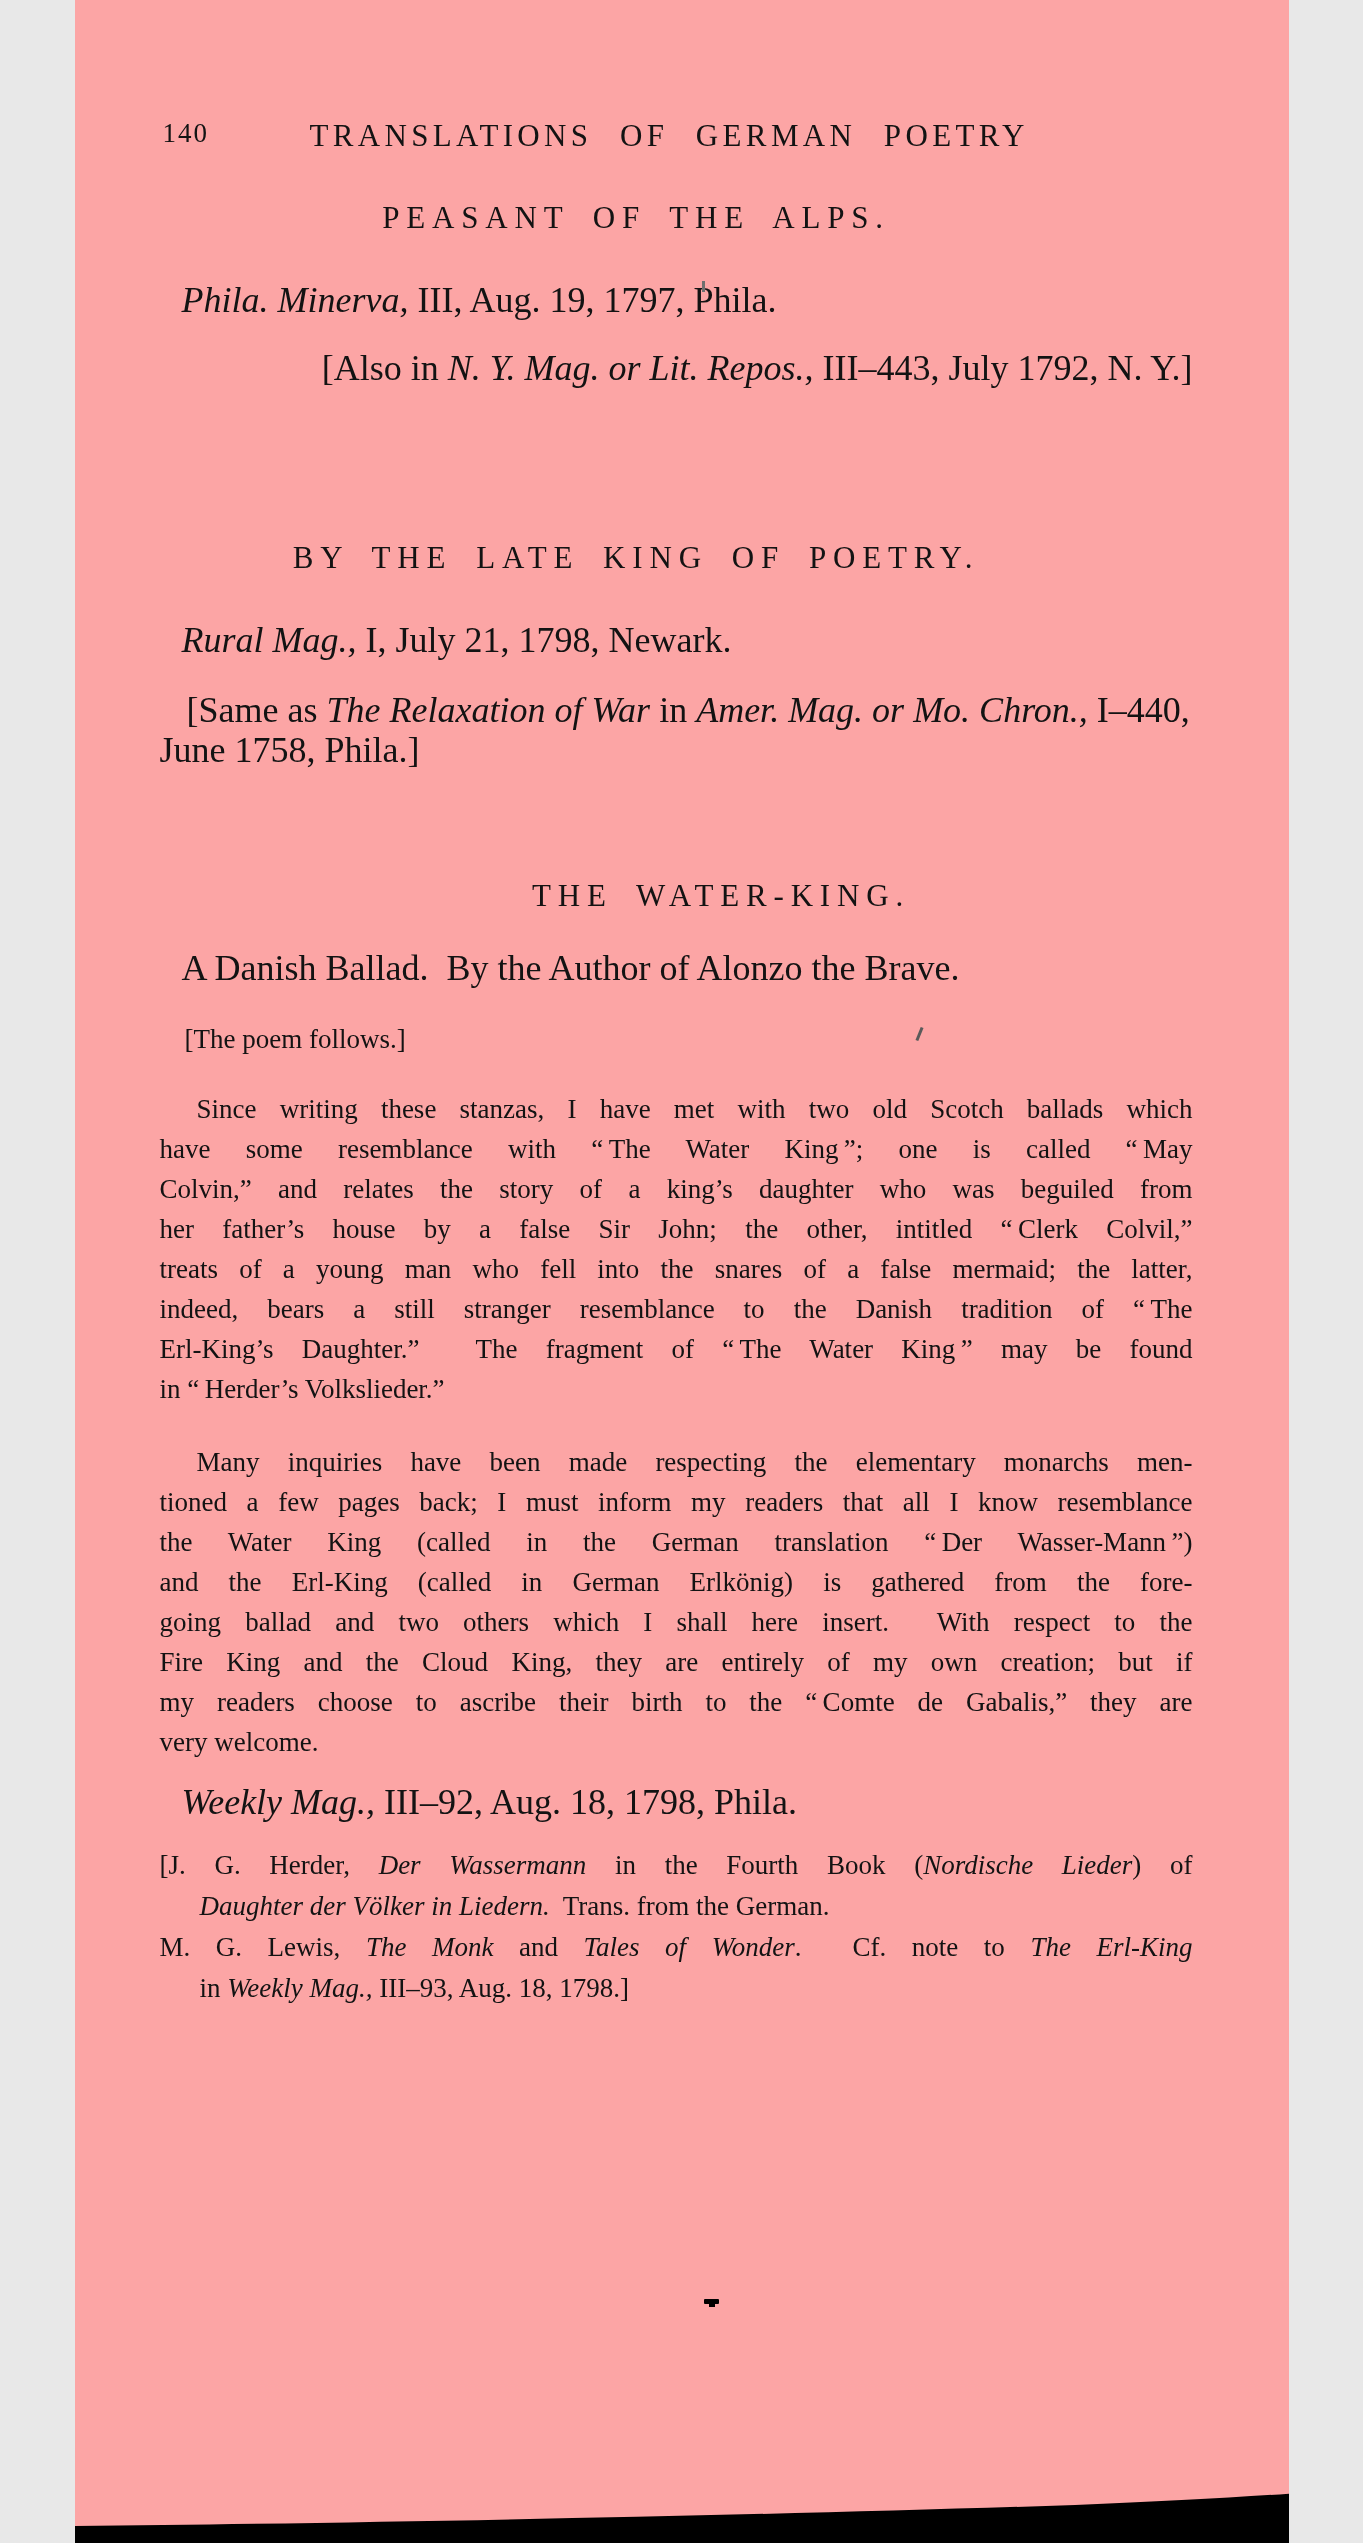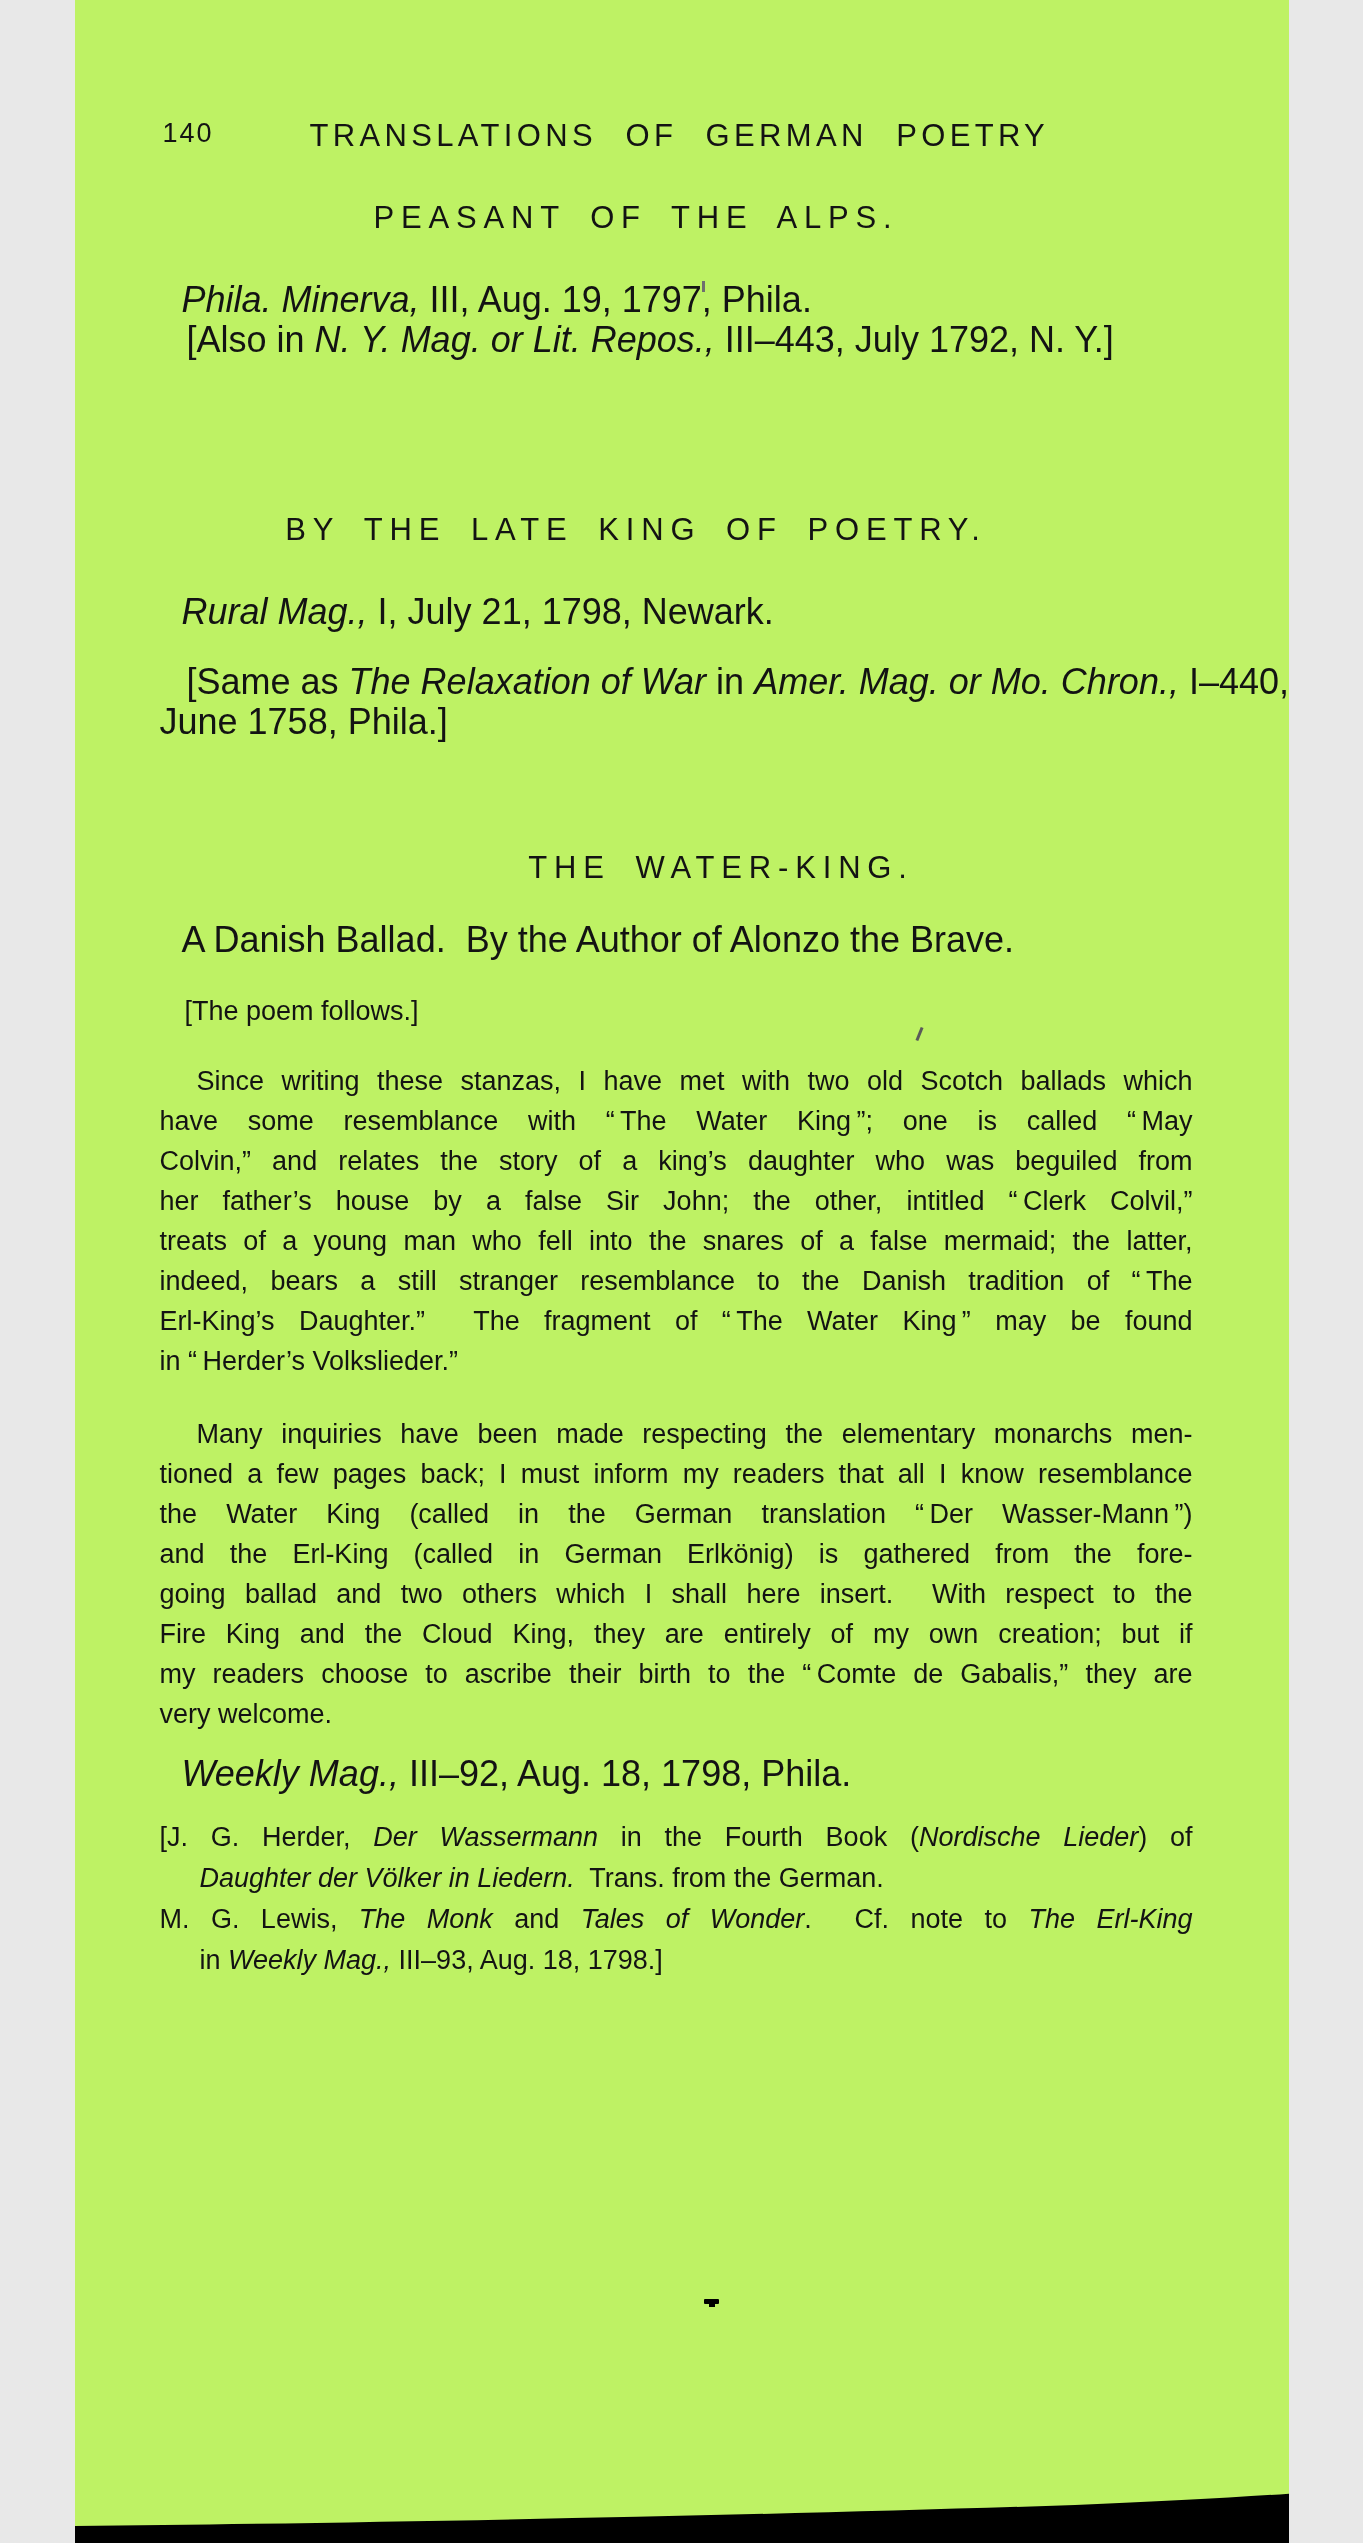--- a/index.html
+++ b/index.html
@@ -1,22 +1,22 @@
 <!DOCTYPE html>
 <html><head>
 <meta charset="utf-8">
 <title>Scanned book page</title>
 <style>
   html,body{margin:0;padding:0;background:#e8e8e8;}
   .page{
     position:relative;
     width:1214px;height:2543px;
-    background:#bef264;
+    background:#fca5a5;
     color:#131313;
-    font-family:Liberation Sans, sans-serif;
+    font-family:Liberation Serif, serif;
     overflow:hidden;
     margin:0 auto;
   }
   .content{
     position:absolute;
     left:85px;top:0;
     width:1033px;
   }
   
   .runhead-row{position:relative;height:40px;margin-top:118px;}
@@ -30,21 +30,21 @@
   .t1{margin-top:38px;transform:translateX(-40px);}
   .t2{margin-top:148px;transform:translateX(-40px);}
   .t3{margin-top:104px;transform:translateX(45px);}
   
   .line{font-size:36px;line-height:40px;white-space:nowrap;}
   .ind22{padding-left:22px;}
   .ind27{padding-left:27px;}
   .ind40{padding-left:40px;}
   .mt40{margin-top:40px;}
   .mt30{margin-top:30px;}
-  .mt28{}
+  .mt28{margin-top:28px;text-align:right;}
   .mt20{margin-top:20px;}
   .poem-note{font-size:27px;line-height:46px;margin-top:28px;padding-left:25px;}
   
   .jline{
     font-size:27px;line-height:40px;
     text-align:justify;text-align-last:justify;
     white-space:normal;
   }
   .jline.first{text-indent:37px;}
   .jline.last{text-align-last:left;}

